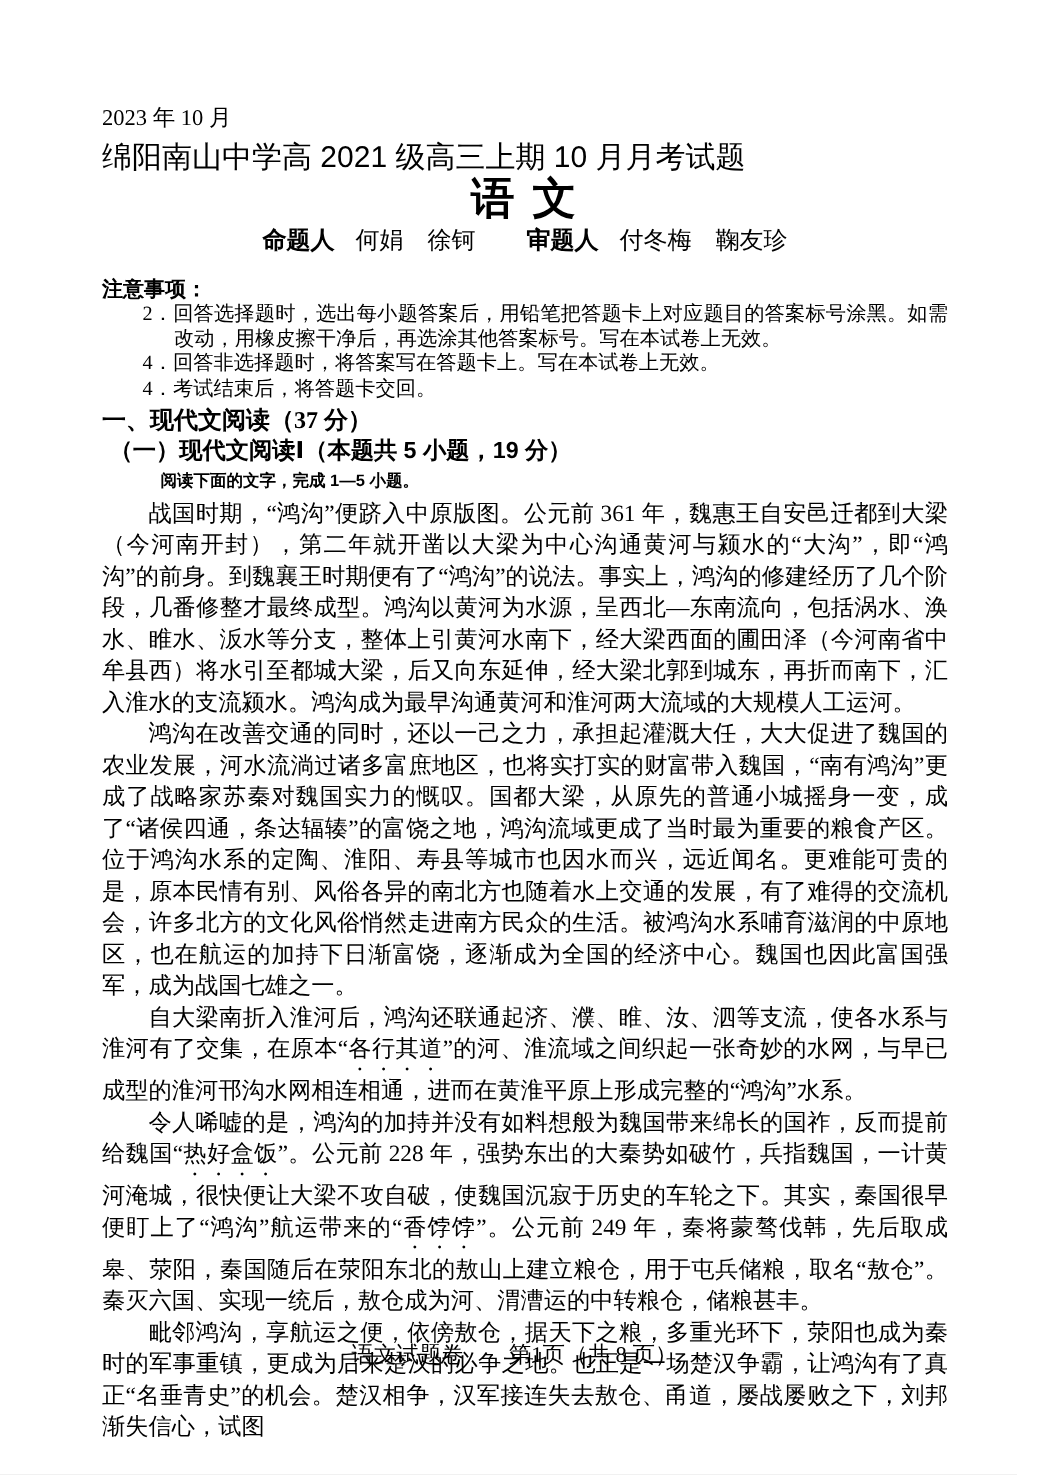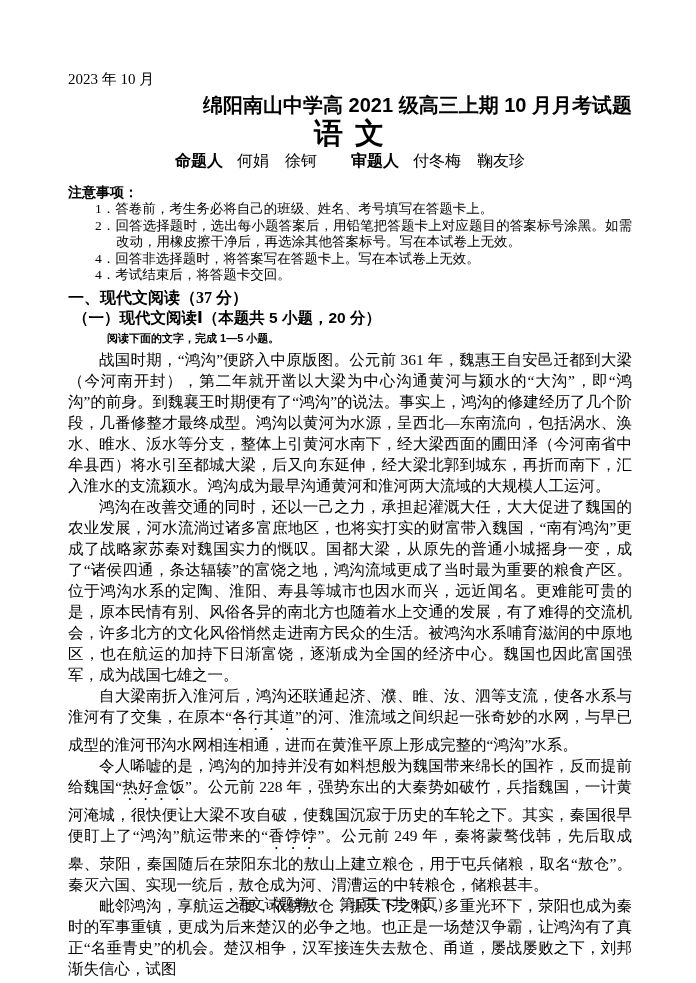--- a/index.html
+++ b/index.html
@@ -7,21 +7,21 @@
   .page {
     width: 696px; height: 983px;
     background: #ffffff; color: #000000;
     position: relative; overflow: hidden;
     margin: 0 auto;
     font-family: "Liberation Serif", "DejaVu Serif", serif;
     padding: 70px 64px 0 68px;
   }
   .date { font-size: 15px; line-height: 19px; }
   .title {
-    text-align: right; font-size: 20px; font-weight: 700;
+    text-align: left; font-size: 20px; font-weight: 400;
     font-family: "Liberation Sans", "DejaVu Sans", sans-serif;
     margin-top: 4px; line-height: 25px;
   }
   .subject {
     text-align: center; font-size: 29px; font-weight: 900;
     font-family: "Liberation Sans", "DejaVu Sans", sans-serif;
     line-height: 31px; letter-spacing: 2px;
   }
   .people { text-align: center; font-size: 16px; line-height: 20px; margin-top: 2px; }
   .people .label { font-weight: 700; font-family: "Liberation Sans", "DejaVu Sans", sans-serif; }
@@ -73,28 +73,27 @@
   <div class="subject">语 文</div>
   <div class="people">
     <span class="label">命题人</span>
     <span class="names">何娟　徐钶</span>
     <span class="label gap">审题人</span>
     <span class="names">付冬梅　鞠友珍</span>
   </div>
 
   <div class="notice-heading">注意事项：</div>
   <div id="notice-list">
-      <div class="notice-item">1．答卷前，考生务必将自己的班级、姓名、考号填写在答题卡上。</div>
       <div class="notice-item">2．回答选择题时，选出每小题答案后，用铅笔把答题卡上对应题目的答案标号涂黑。如需改动，用橡皮擦干净后，再选涂其他答案标号。写在本试卷上无效。</div>
       <div class="notice-item">4．回答非选择题时，将答案写在答题卡上。写在本试卷上无效。</div>
       <div class="notice-item">4．考试结束后，将答题卡交回。</div>
     </div>
 
   <div class="part-heading">一、现代文阅读（37 分）</div>
-  <div class="sub-heading">（一）现代文阅读Ⅰ（本题共 5 小题，20 分）</div>
+  <div class="sub-heading">（一）现代文阅读Ⅰ（本题共 5 小题，19 分）</div>
   <div class="instruction">阅读下面的文字，完成 1—5 小题。</div>
 
   <div class="passage" id="passage">
       <p class="para">战国时期，“鸿沟”便跻入中原版图。公元前 361 年，魏惠王自安邑迁都到大梁（今河南开封），第二年就开凿以大梁为中心沟通黄河与颍水的“大沟”，即“鸿沟”的前身。到魏襄王时期便有了“鸿沟”的说法。事实上，鸿沟的修建经历了几个阶段，几番修整才最终成型。鸿沟以黄河为水源，呈西北—东南流向，包括涡水、涣水、睢水、汳水等分支，整体上引黄河水南下，经大梁西面的圃田泽（今河南省中牟县西）将水引至都城大梁，后又向东延伸，经大梁北郭到城东，再折而南下，汇入淮水的支流颍水。鸿沟成为最早沟通黄河和淮河两大流域的大规模人工运河。</p>
       <p class="para">鸿沟在改善交通的同时，还以一己之力，承担起灌溉大任，大大促进了魏国的农业发展，河水流淌过诸多富庶地区，也将实打实的财富带入魏国，“南有鸿沟”更成了战略家苏秦对魏国实力的慨叹。国都大梁，从原先的普通小城摇身一变，成了“诸侯四通，条达辐辏”的富饶之地，鸿沟流域更成了当时最为重要的粮食产区。位于鸿沟水系的定陶、淮阳、寿县等城市也因水而兴，远近闻名。更难能可贵的是，原本民情有别、风俗各异的南北方也随着水上交通的发展，有了难得的交流机会，许多北方的文化风俗悄然走进南方民众的生活。被鸿沟水系哺育滋润的中原地区，也在航运的加持下日渐富饶，逐渐成为全国的经济中心。魏国也因此富国强军，成为战国七雄之一。</p>
       <p class="para">自大梁南折入淮河后，鸿沟还联通起济、濮、睢、汝、泗等支流，使各水系与淮河有了交集，在原本“<span class="emph">各行其道</span>”的河、淮流域之间织起一张奇妙的水网，与早已成型的淮河邗沟水网相连相通，进而在黄淮平原上形成完整的“鸿沟”水系。</p>
       <p class="para">令人唏嘘的是，鸿沟的加持并没有如料想般为魏国带来绵长的国祚，反而提前给魏国“<span class="emph">热好盒饭</span>”。公元前 228 年，强势东出的大秦势如破竹，兵指魏国，一计黄河淹城，很快便让大梁不攻自破，使魏国沉寂于历史的车轮之下。其实，秦国很早便盯上了“鸿沟”航运带来的“<span class="emph">香饽饽</span>”。公元前 249 年，秦将蒙骜伐韩，先后取成皋、荥阳，秦国随后在荥阳东北的敖山上建立粮仓，用于屯兵储粮，取名“敖仓”。秦灭六国、实现一统后，敖仓成为河、渭漕运的中转粮仓，储粮甚丰。</p>
       <p class="para">毗邻鸿沟，享航运之便，依傍敖仓，据天下之粮，多重光环下，荥阳也成为秦时的军事重镇，更成为后来楚汉的必争之地。也正是一场楚汉争霸，让鸿沟有了真正“名垂青史”的机会。楚汉相争，汉军接连失去敖仓、甬道，屡战屡败之下，刘邦渐失信心，试图</p>
     </div>
 

